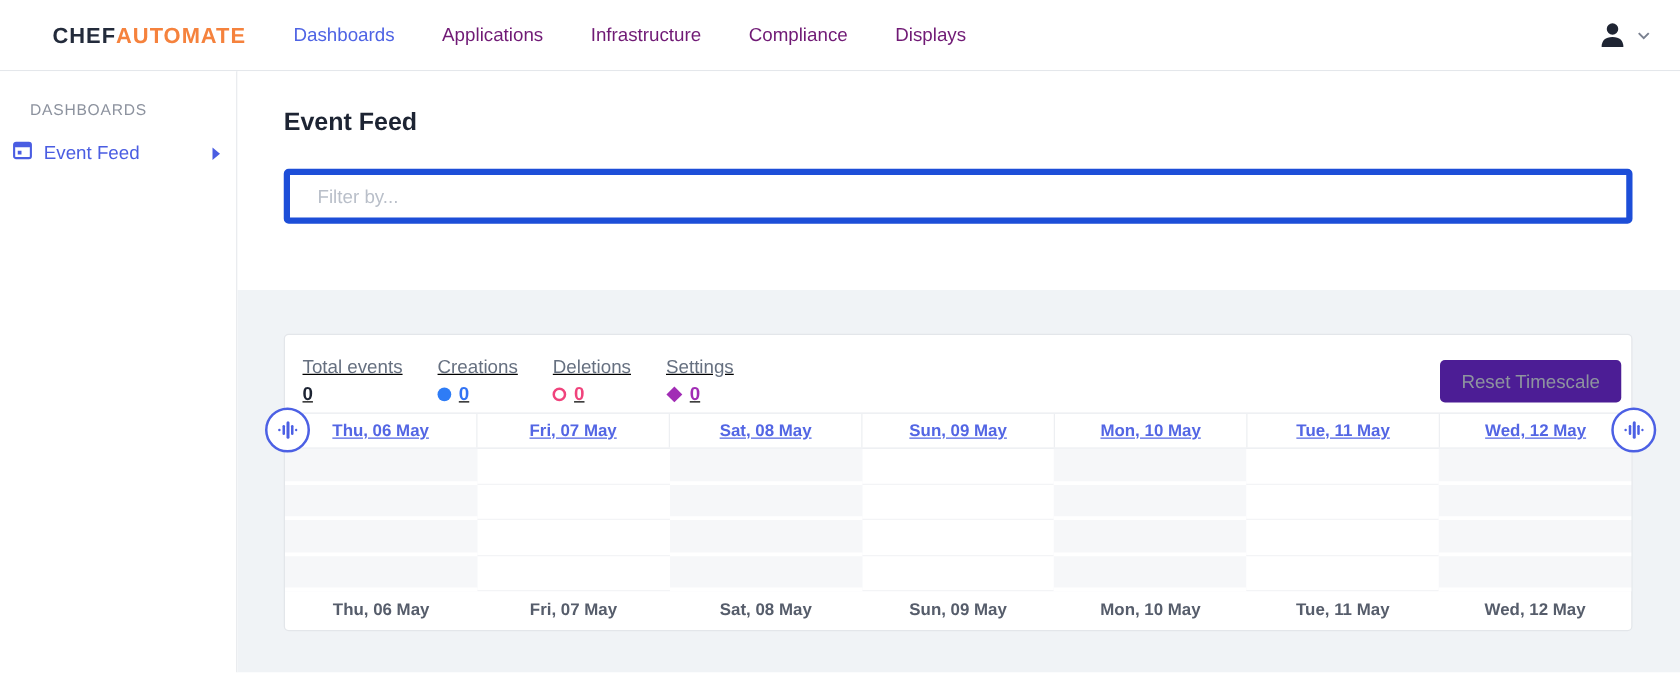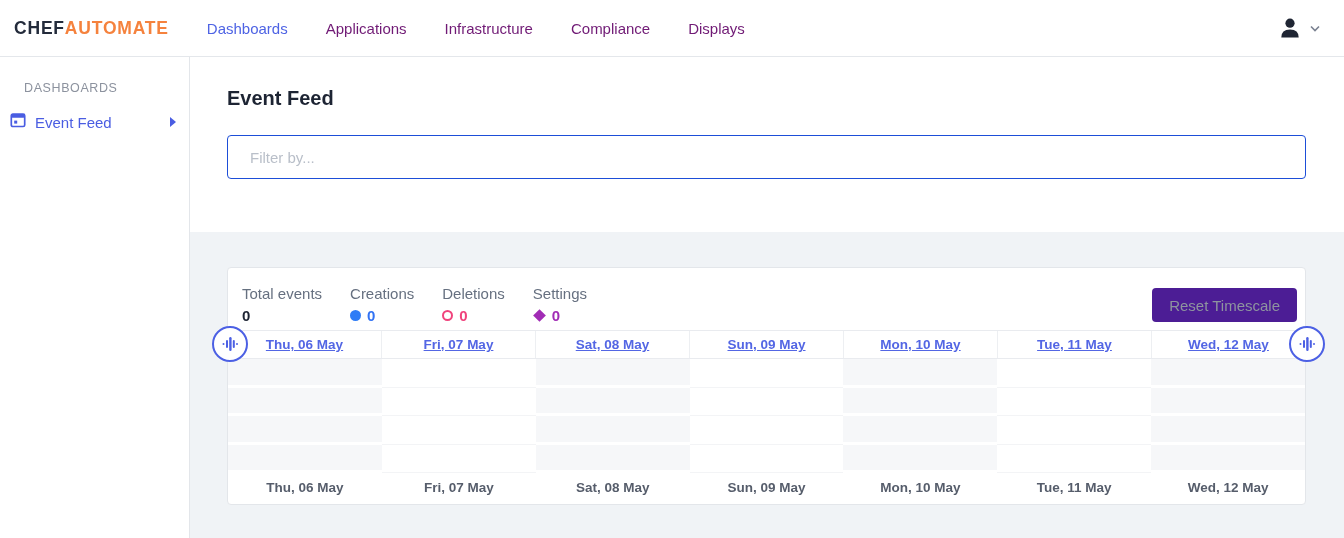--- a/index.html
+++ b/index.html
@@ -4,21 +4,21 @@
 <style>
   * { margin:0; padding:0; box-sizing:border-box; }
   html,body { width:1344px; height:538px; background:#fff; overflow:hidden;
               font-family:"Liberation Sans", sans-serif; }
   .app { width:1344px; height:538px; display:flex; flex-direction:column; }
 
   
   .topbar { height:57px; min-height:57px; display:flex; align-items:center;
             padding:0 24px 0 14px; border-bottom:1px solid #e4e7eb; background:#fff; }
   .logo { font-size:17.5px; font-weight:800; letter-spacing:.8px; white-space:nowrap; cursor:pointer; }
-  .logo .p1 { color:#232b3b; }
+  .logo .p1 { color:#232b3b;margin-left:28px; }
   .logo .p2 { color:#f5823d; font-weight:600; }
   .mainnav { display:flex; align-items:center; margin-left:38px; gap:38px; }
   .mainnav a { font-size:15px; color:#701a75; text-decoration:none; cursor:pointer; }
   .mainnav a.active { color:#4e63e4; }
   .usermenu { margin-left:auto; display:flex; align-items:center; gap:9px; cursor:pointer; }
   .usermenu svg { display:block; }
 
   
   .frame { flex:1; display:flex; }
   .sidebar { width:190px; min-width:190px; background:#fff; border-right:1px solid #e3e6ea; padding-top:24px; }
@@ -26,32 +26,32 @@
   .side-item { display:flex; align-items:center; gap:9px; margin-top:17px; padding:0 13px 0 10px; cursor:pointer; }
   .side-item .lbl { font-size:15px; color:#4a5de2; }
   .side-item .tri { margin-left:auto; width:0; height:0; border-left:6px solid #4a5de2;
                     border-top:5px solid transparent; border-bottom:5px solid transparent; }
 
   .main { flex:1; display:flex; flex-direction:column; background:#fff; }
   .top-zone { height:175px; min-height:175px; padding:30px 38px 0 37px; }
   .page-title { font-size:20px; font-weight:700; color:#1d2433; }
   .page-sub { margin-top:10px; font-size:14px; color:#6e7582; }
   .filter-wrap { margin-top:25px; }
-  .filter-input { width:100%; height:44px; border:1px solid #1d4ed8; border-radius:4px;
+  .filter-input { width:100%; height:44px; border:5px solid #1d4ed8; border-radius:4px;
                   font-size:15px; color:#3a4150; padding:0 22px; outline:none;
                   font-family:"Liberation Sans", sans-serif; }
   .filter-input::placeholder { color:#b9bfc9; }
 
   
   .gray-zone { flex:1; background:#f0f3f6; padding:35px 38px 0 37px; position:relative; }
   .card { background:#fff; border:1px solid #e3e6ea; border-radius:4px; height:238px;
           display:flex; flex-direction:column; }
 
   .stats-row { display:flex; align-items:flex-start; padding:17px 8px 0 14px; height:62px; min-height:62px; }
-  .stat { margin-right:28px; }
+  .stat { margin-right:28px;text-decoration:underline; }
   .stat .s-label { font-size:15px; color:#667080; }
   .stat .s-val { display:flex; align-items:center; gap:6px; margin-top:5px; font-size:15px; font-weight:700; }
   .stat .num-total { color:#1d2433; }
   .stat .num-create { color:#3273f4; }
   .stat .num-delete { color:#f0437c; }
   .stat .num-update { color:#a12cb5; }
   .mk-dot { width:11px; height:11px; border-radius:50%; background:#2e7cf6; }
   .mk-ring { width:11px; height:11px; border-radius:50%; border:2px solid #f0437c; background:#fff; }
   .mk-diamond { width:9px; height:9px; background:#a12cb5; transform:rotate(45deg); margin:0 2px; }
   .reset-btn { margin-left:auto; margin-top:3px; height:34px; padding:0 17px; background:#4c1d95;

